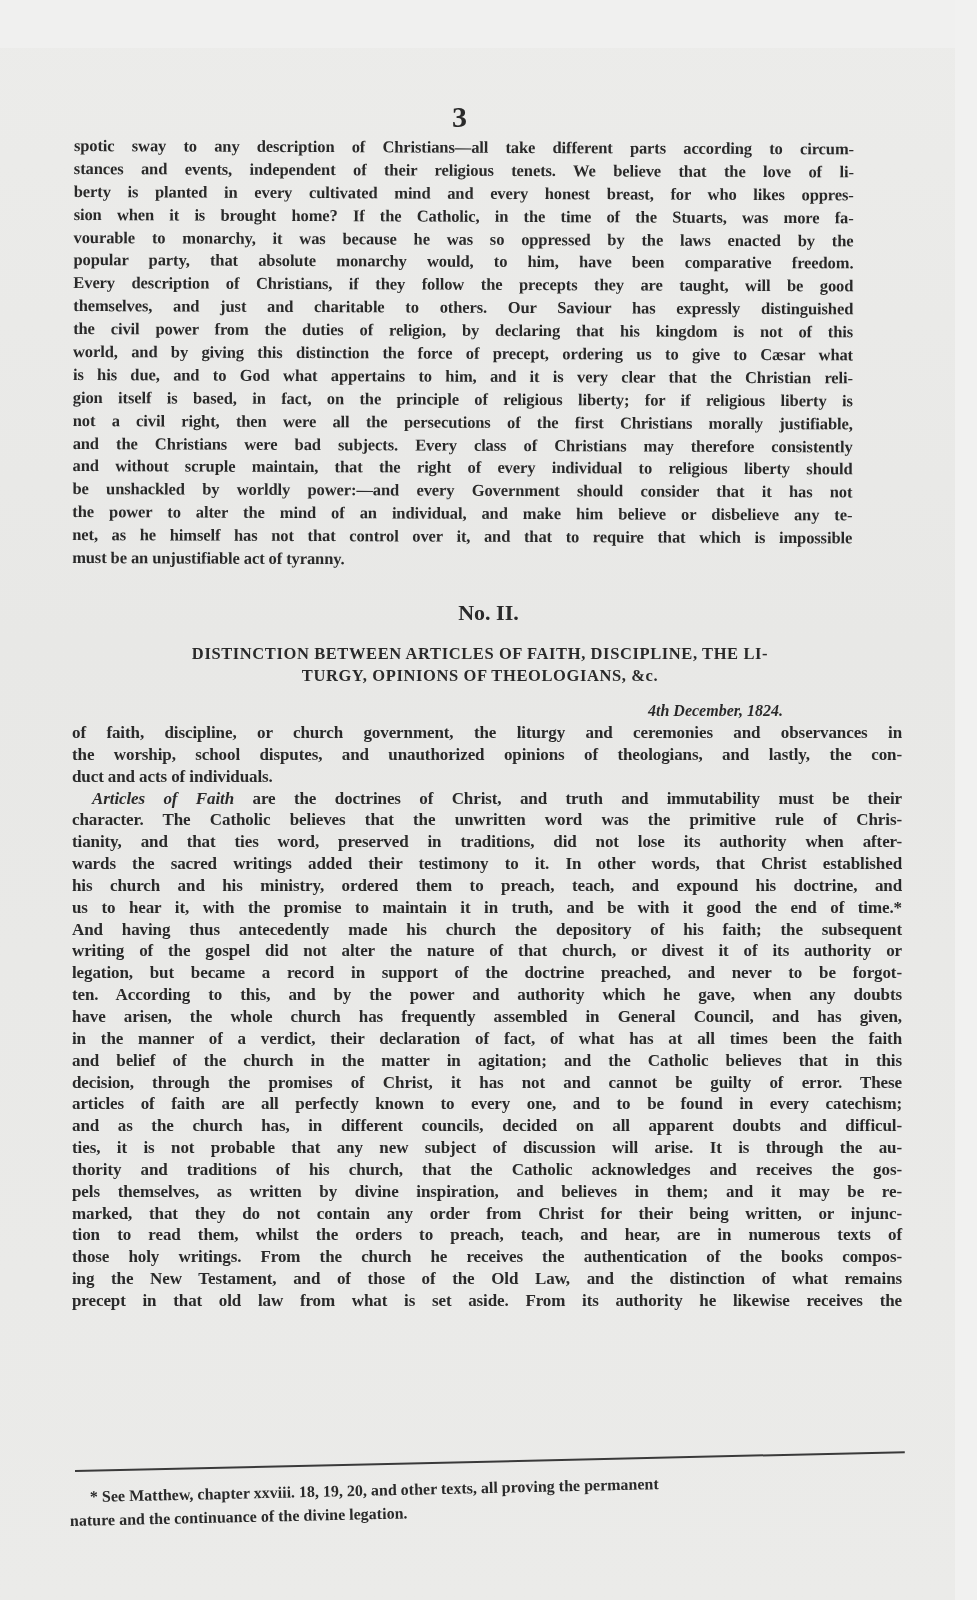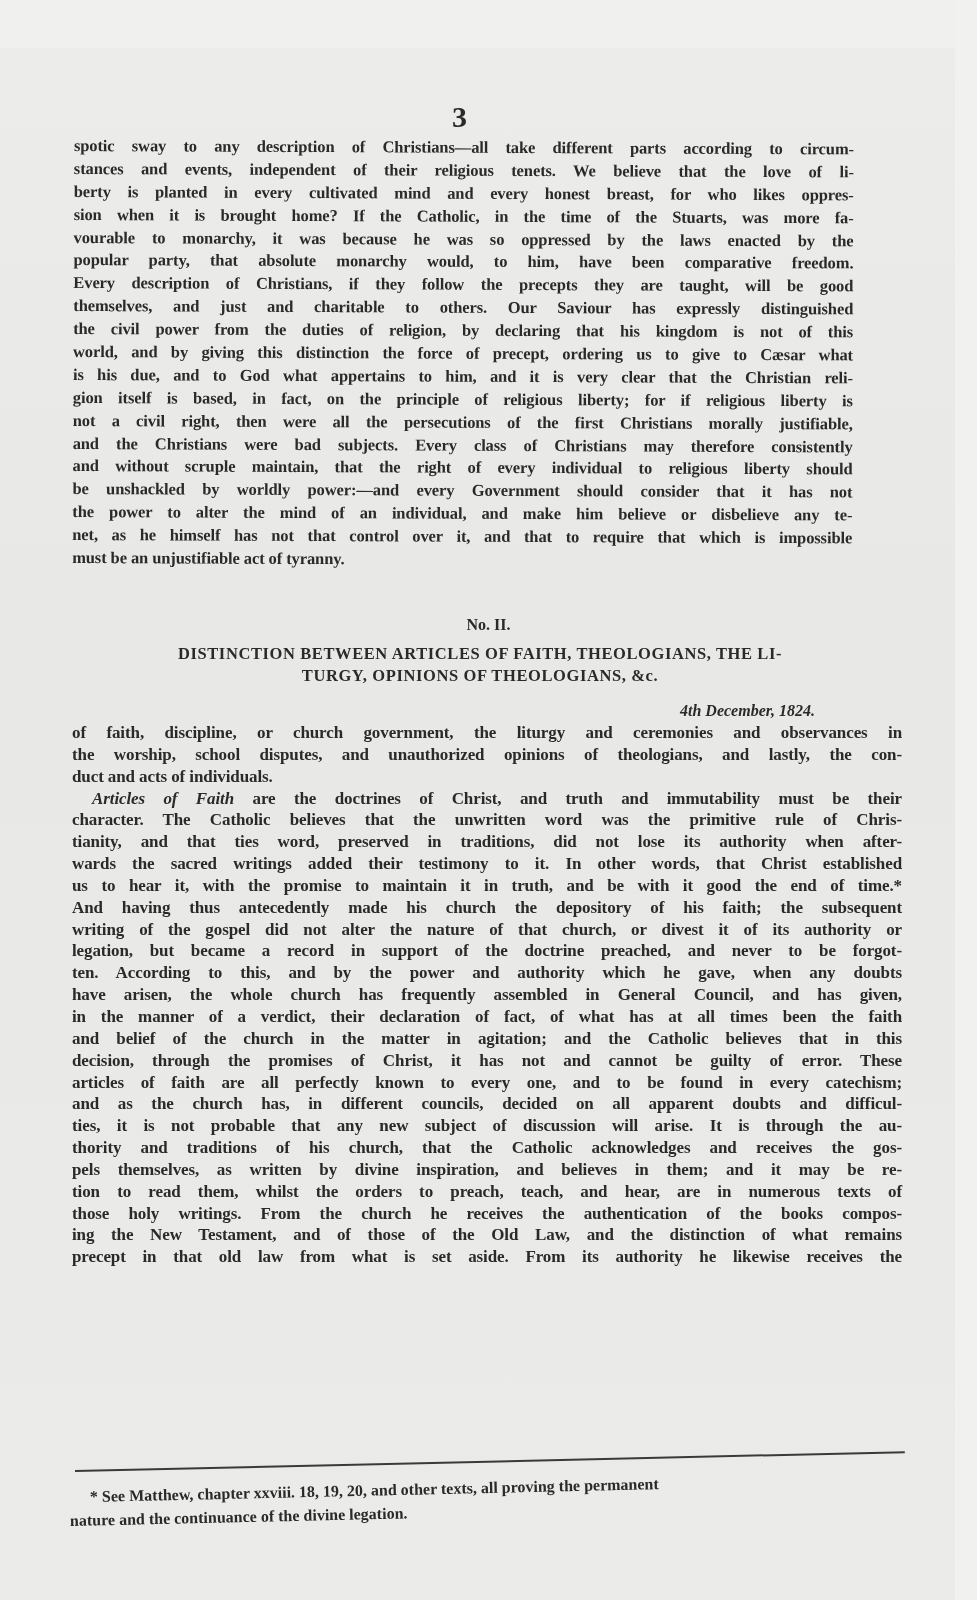--- a/index.html
+++ b/index.html
@@ -6,23 +6,23 @@
   body{width:977px;height:1600px;overflow:hidden;background:#e9e9e7;position:relative;}
   .page{position:absolute;left:0;top:0;width:977px;height:1600px;
         background:linear-gradient(180deg,#ececea 0%,#e8e8e6 40%,#ebebe9 100%);}
   .bg-top{position:absolute;left:0;top:0;width:977px;height:48px;background:#f0f0ef;}
   .right-edge{position:absolute;right:0;top:0;width:22px;height:1600px;background:#f1f1f0;}
   .text{font-family:"Liberation Serif","DejaVu Serif",serif;color:#2a2a2a;}
   .pageno{position:absolute;left:452px;top:100px;font-size:30px;font-weight:bold;}
   .body-lines{position:absolute;left:74px;width:780px;}
   .line{height:22.9px;font-size:16.5px;line-height:22.9px;white-space:nowrap;text-align:justify;text-align-last:justify;font-weight:bold;letter-spacing:-0.1px;}
   .line.last{text-align-last:left;}
-  .no{position:absolute;left:0;width:977px;top:600px;text-align:center;font-size:16px;font-weight:bold;margin-top:16px;}
+  .no{position:absolute;left:0;width:977px;top:600px;text-align:center;font-size:22px;font-weight:bold;}
   .heading{position:absolute;left:90px;width:780px;top:643px;text-align:center;font-size:16.5px;font-weight:bold;letter-spacing:0.6px;line-height:22px;}
-  .date{position:absolute;left:680px;top:702px;font-size:16px;font-style:italic;font-weight:bold;}
+  .date{position:absolute;left:648px;top:702px;font-size:16px;font-style:italic;font-weight:bold;}
   .body2{position:absolute;left:72px;width:830px;top:722px;}
   .body2 .line{font-size:17px;height:21.85px;line-height:21.85px;}
   .indent{padding-left:20px;}
   .sc{font-variant:small-caps;}
   .it{font-style:italic;}
   .rule{position:absolute;left:75px;top:1470px;width:830px;height:2px;background:#3a3a3a;transform:rotate(-1.3deg);transform-origin:left;}
   .foot{position:absolute;left:90px;width:830px;font-size:16px;font-weight:bold;white-space:nowrap;}
 </style>
 </head>
 <body>
@@ -50,48 +50,50 @@
       <div class="line">and the Christians were bad subjects.  Every class of Christians may therefore consistently</div>
       <div class="line">and without scruple maintain, that the right of every individual to religious liberty should</div>
       <div class="line">be unshackled by worldly power:—and every Government should consider that it has not</div>
       <div class="line">the power to alter the mind of an individual, and make him believe or disbelieve any te-</div>
       <div class="line">net, as he himself has not that control over it, and that to require that which is impossible</div>
       <div class="line last">must be an unjustifiable act of tyranny.</div>
     </div>
 
   <div class="no text">No. II.</div>
   <div class="heading text">
-    <div>DISTINCTION BETWEEN ARTICLES OF FAITH, THEOLOGIANS, THE LI-</div>
+    <div>DISTINCTION BETWEEN ARTICLES OF FAITH, DISCIPLINE, THE LI-</div>
     <div>TURGY, OPINIONS OF THEOLOGIANS, &amp;c.</div>
   </div>
   <div class="date text">4th December, 1824.</div>
 
   <div class="body2 text">
     <div class="line">of faith, discipline, or church government, the liturgy and ceremonies and observances in</div>
     <div class="line">the worship, school disputes, and unauthorized opinions of theologians, and lastly, the con-</div>
     <div class="line last">duct and acts of individuals.</div>
     <div class="line indent"><span class="it">Articles of Faith</span><span> are the doctrines of Christ, and truth and immutability must be their</span></div>
     <div id="para2-rest">
         <div class="line">character.  The Catholic believes that the unwritten word was the primitive rule of Chris-</div>
         <div class="line">tianity, and that ties word, preserved in traditions, did not lose its authority when after-</div>
         <div class="line">wards the sacred writings added their testimony to it.  In other words, that Christ established</div>
+        <div class="line">his church and his ministry, ordered them to preach, teach, and expound his doctrine, and</div>
         <div class="line">us to hear it, with the promise to maintain it in truth, and be with it good the end of time.*</div>
         <div class="line">And having thus antecedently made his church the depository of his faith; the subsequent</div>
         <div class="line">writing of the gospel did not alter the nature of that church, or divest it of its authority or</div>
         <div class="line">legation, but became a record in support of the doctrine preached, and never to be forgot-</div>
         <div class="line">ten.  According to this, and by the power and authority which he gave, when any doubts</div>
         <div class="line">have arisen, the whole church has frequently assembled in General Council, and has given,</div>
         <div class="line">in the manner of a verdict, their declaration of fact, of what has at all times been the faith</div>
         <div class="line">and belief of the church in the matter in agitation; and the Catholic believes that in this</div>
         <div class="line">decision, through the promises of Christ, it has not and cannot be guilty of error.  These</div>
         <div class="line">articles of faith are all perfectly known to every one, and to be found in every catechism;</div>
         <div class="line">and as the church has, in different councils, decided on all apparent doubts and difficul-</div>
         <div class="line">ties, it is not probable that any new subject of discussion will arise.  It is through the au-</div>
         <div class="line">thority and traditions of his church, that the Catholic acknowledges and receives the gos-</div>
         <div class="line">pels themselves, as written by divine inspiration, and believes in them; and it may be re-</div>
+        <div class="line">marked, that they do not contain any order from Christ for their being written, or injunc-</div>
         <div class="line">tion to read them, whilst the orders to preach, teach, and hear, are in numerous texts of</div>
         <div class="line">those holy writings.  From the church he receives the authentication of the books compos-</div>
         <div class="line">ing the New Testament, and of those of the Old Law, and the distinction of what remains</div>
         <div class="line">precept in that old law from what is set aside.  From its authority he likewise receives the</div>
       </div>
   </div>
 
   <div class="rule"></div>
   <div class="foot text" style="top:1488px;transform:rotate(-1.3deg);transform-origin:left;">* See Matthew, chapter xxviii. 18, 19, 20, and other texts, all proving the permanent</div>
   <div class="foot text" style="top:1512px;left:70px;transform:rotate(-1.3deg);transform-origin:left;">nature and the continuance of the divine legation.</div>

